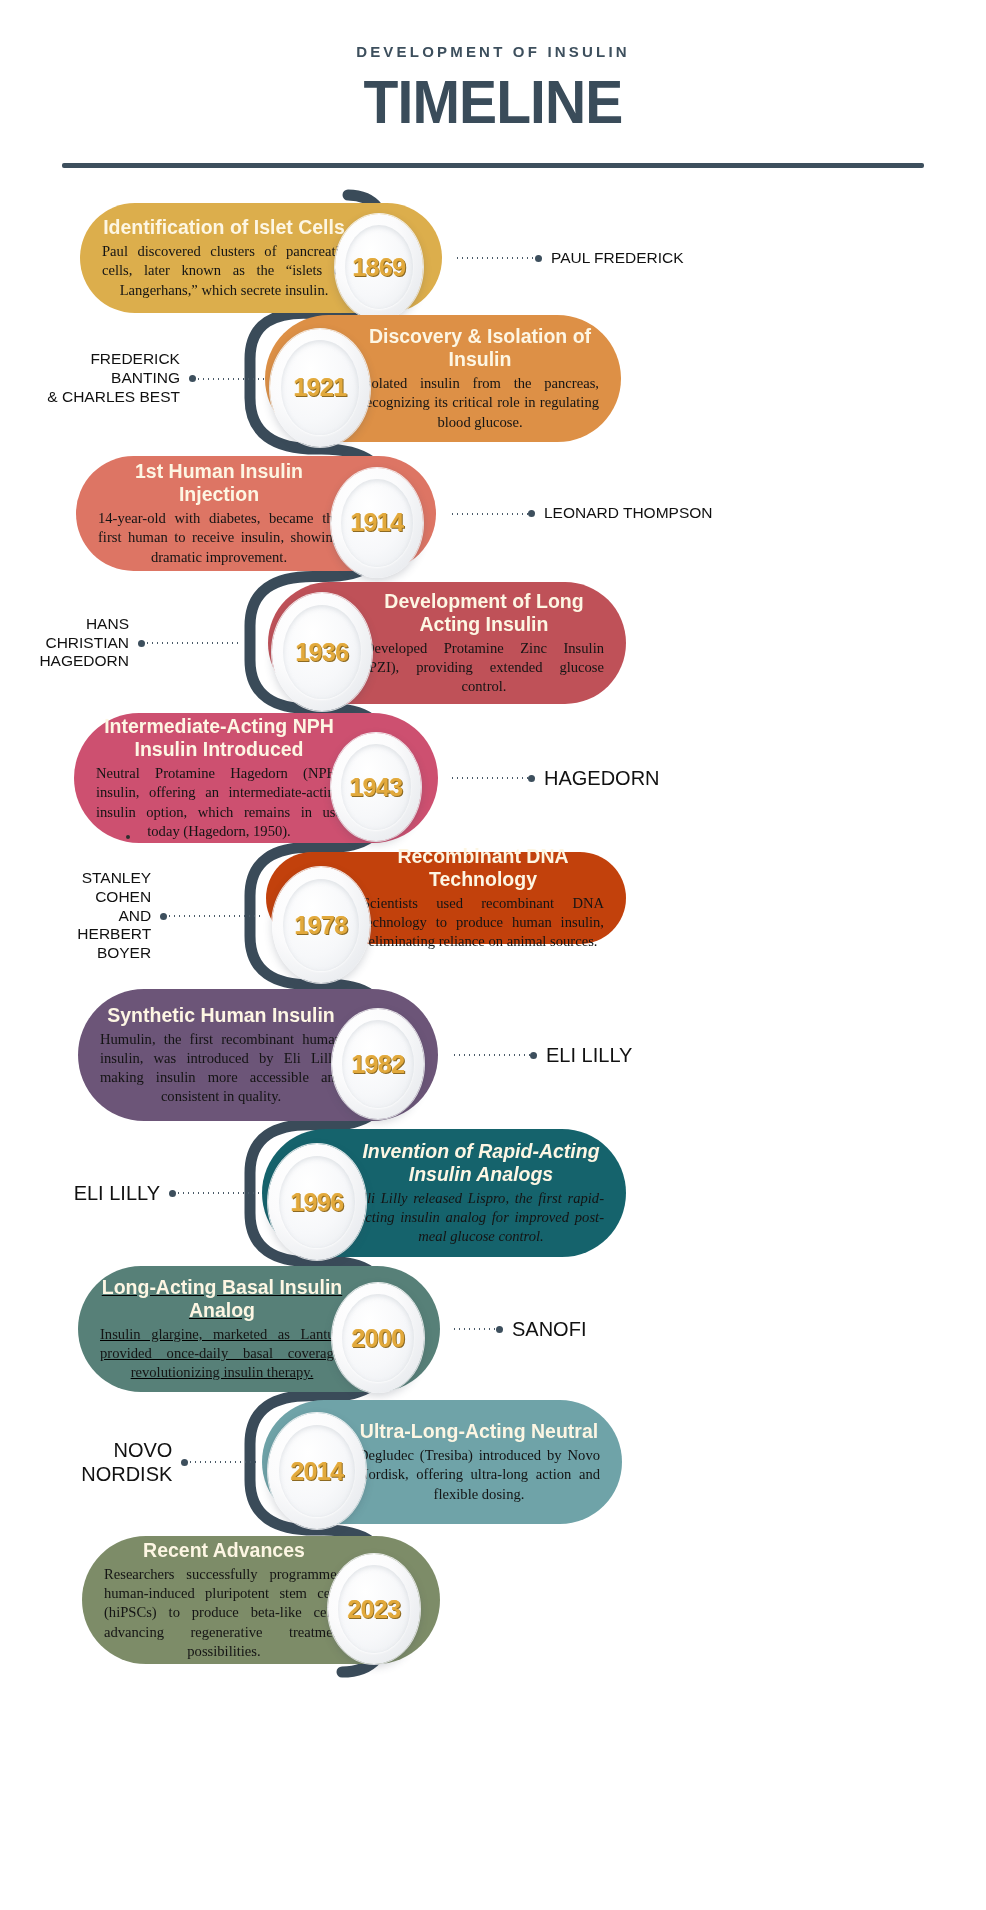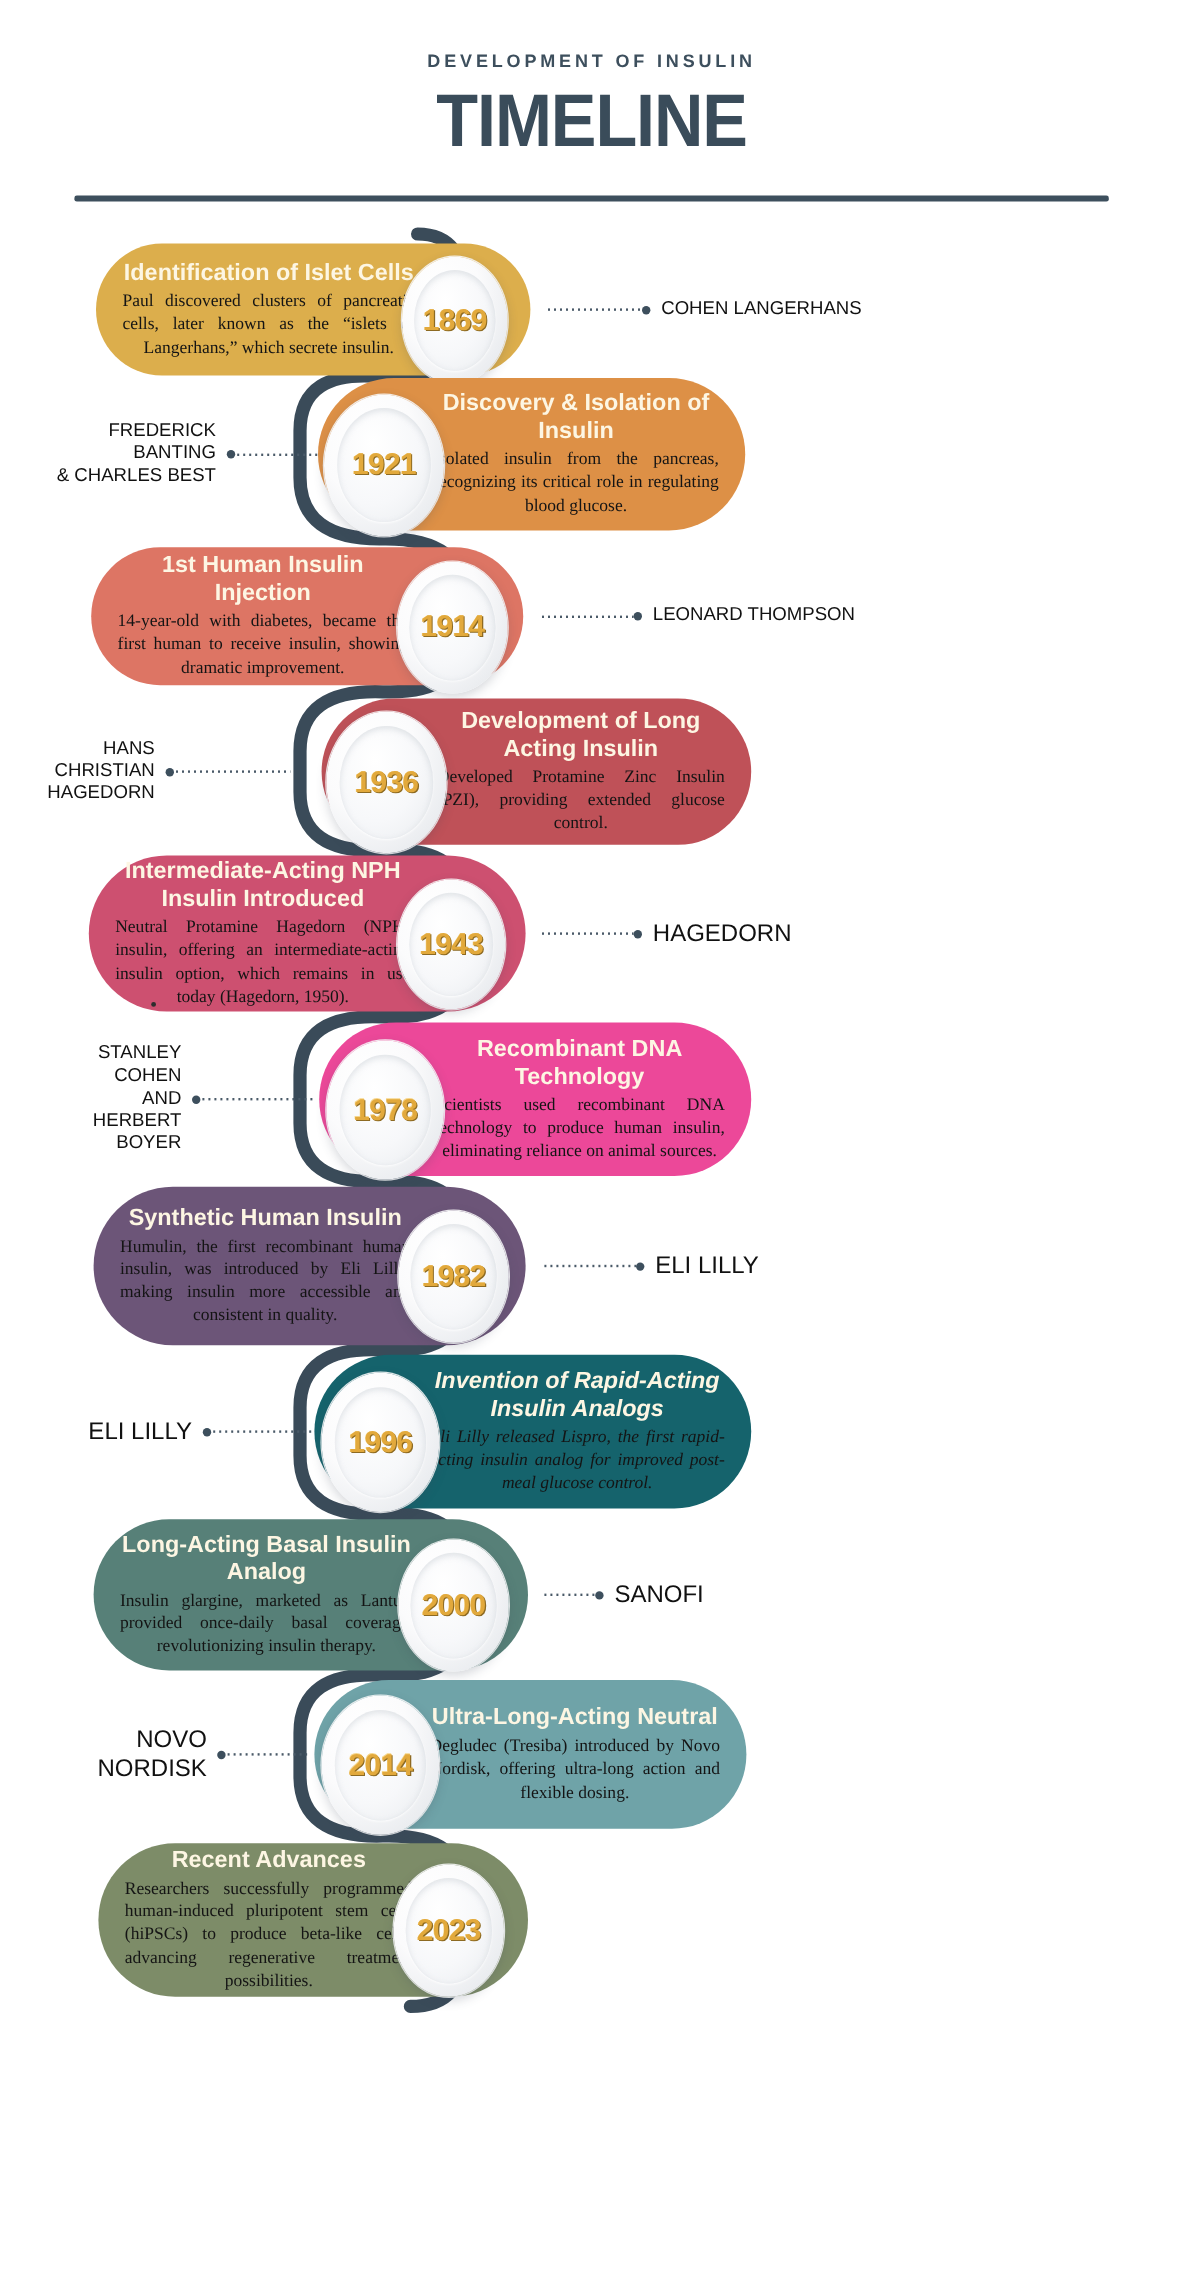--- a/index.html
+++ b/index.html
@@ -194,21 +194,21 @@
           <div class="card-title">Identification of Islet Cells</div>
           <div class="card-desc">Paul discovered clusters of pancreatic cells, later known as the “islets of Langerhans,” which secrete insulin.</div>
         </div>
       </div>
       <div class="medallion" style="left: 335px; top: 46px; width: 88px; height: 106px;">
         <div class="year">1869</div>
       </div>
       <div class="connector toright" style="top: 76px; height: 28px; left: 455px;">
         <div class="leader" style="width: 80px;"></div>
         <div class="leader-dot"></div>
-        <div class="person" style="font-size: 15.5px;">COHEN LANGERHANS</div>
+        <div class="person" style="font-size: 15.5px;">PAUL FREDERICK</div>
       </div>
     </div>
     <div class="row" style="top: 0px;">
       <div class="capsule right" style="left: 265px; top: 147px; width: 356px; height: 127px; background: rgb(221, 144, 70);">
         <div class="cap-inner">
           <div class="card-title">Discovery &amp; Isolation of Insulin</div>
           <div class="card-desc">Isolated insulin from the pancreas, recognizing its critical role in regulating blood glucose.</div>
         </div>
       </div>
       <div class="medallion" style="left: 270px; top: 160.5px; width: 100px; height: 118px;">
@@ -264,21 +264,21 @@
       <div class="medallion" style="left: 331px; top: 565px; width: 90px; height: 108px;">
         <div class="year">1943</div>
       </div>
       <div class="connector toright" style="top: 596px; height: 28px; left: 450px;">
         <div class="leader" style="width: 78px;"></div>
         <div class="leader-dot"></div>
         <div class="person" style="font-size: 20px;">HAGEDORN</div>
       </div>
     </div>
     <div class="row" style="top: 0px;">
-      <div class="capsule right" style="left: 266px; top: 684px; width: 360px; height: 128px; background: #ec4899;">
+      <div class="capsule right" style="left: 266px; top: 684px; width: 360px; height: 92px; background: #c2410c;">
         <div class="cap-inner">
           <div class="card-title">Recombinant DNA Technology</div>
           <div class="card-desc">Scientists used recombinant DNA technology to produce human insulin, eliminating reliance on animal sources.</div>
         </div>
       </div>
       <div class="medallion" style="left: 272px; top: 699px; width: 98px; height: 116px;">
         <div class="year">1978</div>
       </div>
       <div class="connector toleft" style="top: 734px; height: 28px; left: 22px; width: 239px; justify-content: flex-end;">
         <div class="person" style="font-size: 15.5px;">STANLEY COHEN
@@ -314,21 +314,21 @@
       <div class="medallion" style="left: 268px; top: 976px; width: 98px; height: 116px;">
         <div class="year">1996</div>
       </div>
       <div class="connector toleft" style="top: 1011px; height: 28px; left: 62px; width: 198px; justify-content: flex-end;">
         <div class="person" style="font-size: 20px;">ELI LILLY</div>
         <div class="leader-dot"></div>
         <div class="leader" style="width: 84px;"></div>
       </div>
     </div>
     <div class="row" style="top: 0px;">
-      <div class="capsule left" style="left: 78px; top: 1098px; width: 362px; height: 126px; background: rgb(87, 128, 120);">
+      <div class="capsule left" style="left: 78px; top: 1098px; width: 362px; height: 126px; background: rgb(87, 128, 120); text-decoration: underline;">
         <div class="cap-inner">
           <div class="card-title">Long-Acting Basal Insulin Analog</div>
           <div class="card-desc">Insulin glargine, marketed as Lantus, provided once-daily basal coverage, revolutionizing insulin therapy.</div>
         </div>
       </div>
       <div class="medallion" style="left: 332px; top: 1115px; width: 92px; height: 110px;">
         <div class="year">2000</div>
       </div>
       <div class="connector toright" style="top: 1147px; height: 28px; left: 452px;">
         <div class="leader" style="width: 44px;"></div>

